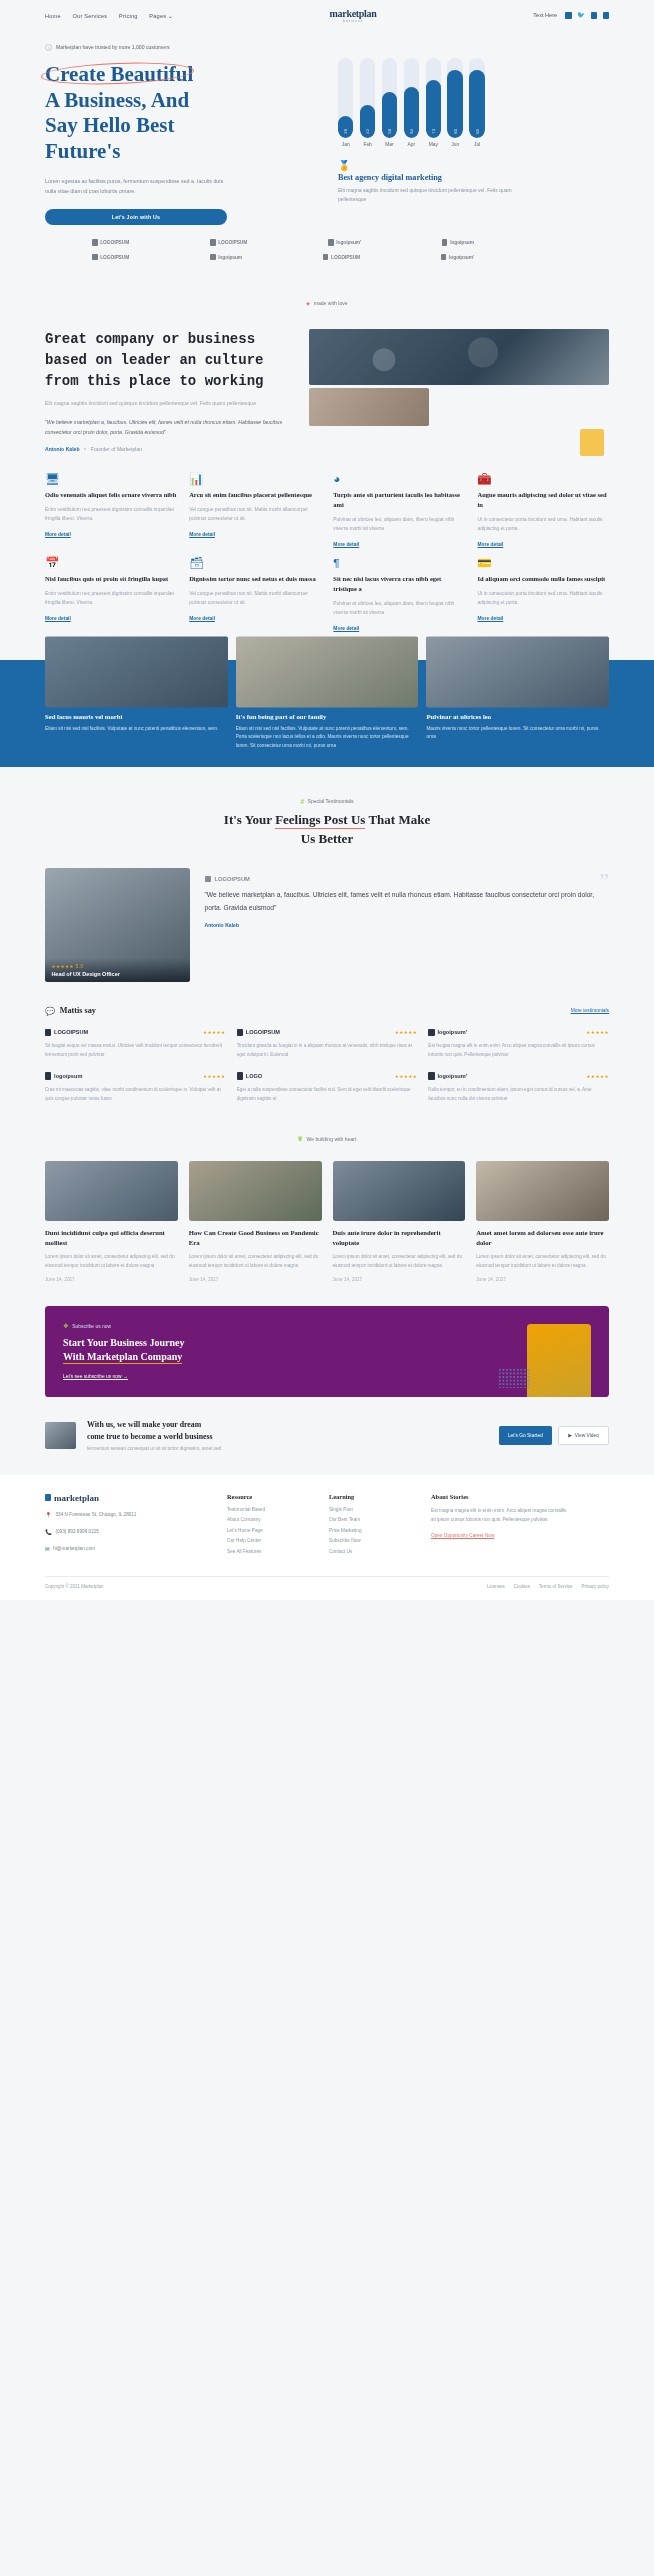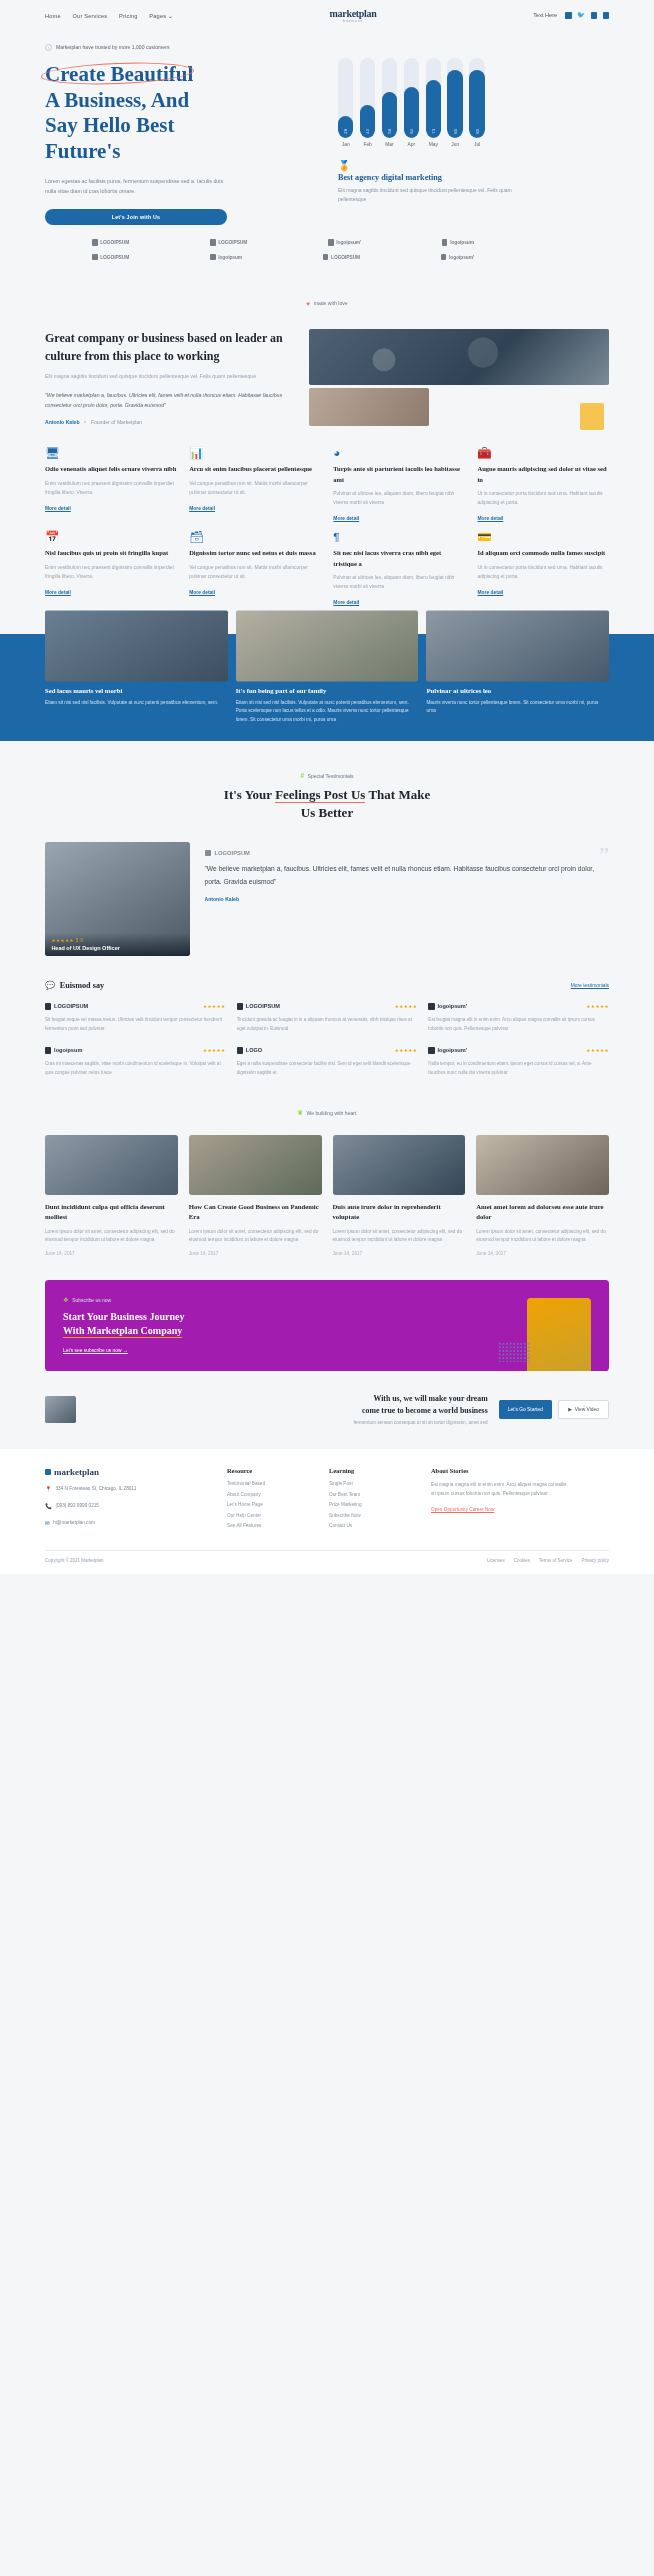--- a/index.html
+++ b/index.html
@@ -68,21 +68,21 @@
   .eyebrow .hsh { color: #9ed64b; font-size: 6.4px; font-weight: bold;}
   h2.sec-title {
     font-family: "Liberation Serif", serif; font-weight: bold; font-size: 13px;
     line-height: 1.42; color: #22272e; margin-top: 6.4px; position: relative; display:inline-block;
   }
   .uline { border-bottom: 1.2px solid #ef6f62; padding-bottom: 0.9px; }
 
   
   .about { display: flex; gap: 20px; padding: 22px 45px 0; }
   .about-l { width: 244px; }
-  .about-l h3 { font-family: Liberation Serif, serif; font-weight: bold; font-size: 12px; line-height: 1.5; color: #22272e;}
+  .about-l h3 { font-family: Liberation Mono, monospace; font-weight: bold; font-size: 14px; line-height: 1.5; color: #22272e;}
   .about-l .d1 { font-size: 5.2px; line-height: 1.85; color: #9aa4ae; margin-top: 7.3px; }
   .about-l .d2 { font-size: 5.2px; line-height: 1.95; color: #5b6670; font-style: italic; margin-top: 8.2px;}
   .author { display: flex; align-items: center; gap: 4.5px; margin-top: 9px; }
   .author .an { font-size: 5.1px; font-weight: bold; color: #1d69a8; }
   .author .dot { width: 2.3px; height: 2.3px; background: #c3ccd4; border-radius: 50%; }
   .author .ar { font-size: 5.1px; color: #8a97a3; }
   .about-r { flex: 1; position: relative; }
   .ph-main { height: 56px; background: linear-gradient(135deg,#4e6274,#2f4354 60%,#7c8b97); border-radius: 1.8px; position: relative; overflow:hidden;}
   .ph-main:after{content:"";position:absolute;inset:0;background:
      radial-gradient(circle at 25% 55%, rgba(255,255,255,.18) 0 11px, transparent 11.8px),
@@ -139,35 +139,35 @@
   .bcard .bimg { height: 60px; border-radius: 2.7px; }
   .bg1{background:linear-gradient(145deg,#8e9aa6,#4a5b6a);}
   .bg2{background:linear-gradient(145deg,#a79f90,#5d6a58);}
   .bg3{background:linear-gradient(145deg,#7f8c99,#334655);}
   .bg4{background:linear-gradient(145deg,#c2b9ab,#6e6458);}
   .bcard h4 { font-family:"Liberation Serif",serif; font-weight:bold; font-size: 6.7px; line-height:1.5; color:#22272e; margin-top: 7.3px;}
   .bcard p { font-size: 4.7px; line-height: 1.85; color: #9aa4ae; margin-top: 5.5px; }
   .bcard .dt { font-size: 4.7px; color: #a9b2bb; margin-top: 6.4px; }
 
   
-  .cta { margin: 23.6px 45px 0; background: #a21caf; border-radius: 3.6px; padding: 16.4px 18px; display: flex; justify-content: space-between; position: relative; overflow: hidden;}
+  .cta { margin: 23.6px 45px 0; background: #701a75; border-radius: 3.6px; padding: 16.4px 18px; display: flex; justify-content: space-between; position: relative; overflow: hidden;}
   .cta-l { width: 273px; }
   .cta-eye { display:flex; align-items:center; gap:3.6px; font-size: 4.9px; color: #cfe0ee; }
   .cta-eye .ic { color: #9ed64b; font-size: 6.4px;}
   .cta h3 { font-family:"Liberation Serif",serif; font-weight:bold; font-size: 10px; line-height: 1.45; color: #fff; margin-top: 5.5px;}
   .cta h3 .ul { border-bottom: 1.2px solid #f0a202; padding-bottom:0.9px;}
   .cta a.sub { font-size: 4.9px; color: #fff; text-decoration: underline; display:inline-block; margin-top: 8.2px;}
   .cta-man { width: 64px; height: 73px; background: linear-gradient(160deg,#f0a202,#caa12b); border-radius: 3.6px 3.6px 0 0; align-self:flex-end; margin-bottom:-16.4px;}
   .dots { position:absolute; right: 78px; bottom: 9px; width: 33px; height: 20px;
       background-image: radial-gradient(#5e92bf 0.6px, transparent 0.7px); background-size: 3.6px 3.6px;}
 
   
   .dream { display: flex; align-items: center; gap: 11px; padding: 22px 45px 0; }
   .dream-av { width: 31px; height: 27px; border-radius: 1.8px; background: linear-gradient(140deg,#9aa6b0,#4e5d69); }
-  .dream-t { flex: 1; text-align: right; }
+  .dream-t { flex: 1; }
   .dream-t h3 { font-family:"Liberation Serif",serif; font-weight:bold; font-size: 7.8px; line-height:1.5; color:#22272e;}
   .dream-t p { font-size: 4.7px; color:#9aa4ae; margin-top: 3.6px;}
   .dream-btns { display: flex; gap: 6.4px; }
   .btn-fill { background:#1d69a8; color:#fff; border:none; border-radius: 1.8px; font-size: 4.9px; padding: 5.5px 9px; cursor:pointer;}
   .btn-out { background:#fff; color:#4a5560; border: 0.5px solid #d5dce2; border-radius: 1.8px; font-size: 4.9px; padding: 5.5px 9px; cursor:pointer; display:flex; align-items:center; gap:2.7px;}
 
   
   .foot { margin-top: 23.6px; background: #fff; padding: 18px 45px 0; }
   .foot-grid { display: flex; gap: 18px; }
   .foot-brand { width: 164px; }
@@ -418,21 +418,21 @@
     </div>
     <p class="testi-q">"We believe marketplan a, faucibus. Ultricies elit, fames velit et nulla rhoncus etiam. Habitasse faucibus consectetur orci proin dolor, porta. Gravida euismod"</p>
     <div class="testi-a">Antonio Kaleb</div>
   </div>
 </div>
 
 <div class="csay">
   <div class="csay-head">
     <div class="ttl">
       <span class="ic">💬</span>
-      <span>Euismod say</span>
+      <span>Mattis say</span>
     </div>
     <a class="more" href="#">More testimonials</a>
   </div>
   <div class="csay-grid" id="csay-grid">
       <div class="csay-card">
         <div class="top">
           <span class="lg2">
             <span class="mk"></span>
             <span class="nm">LOGOIPSUM</span>
           </span>

